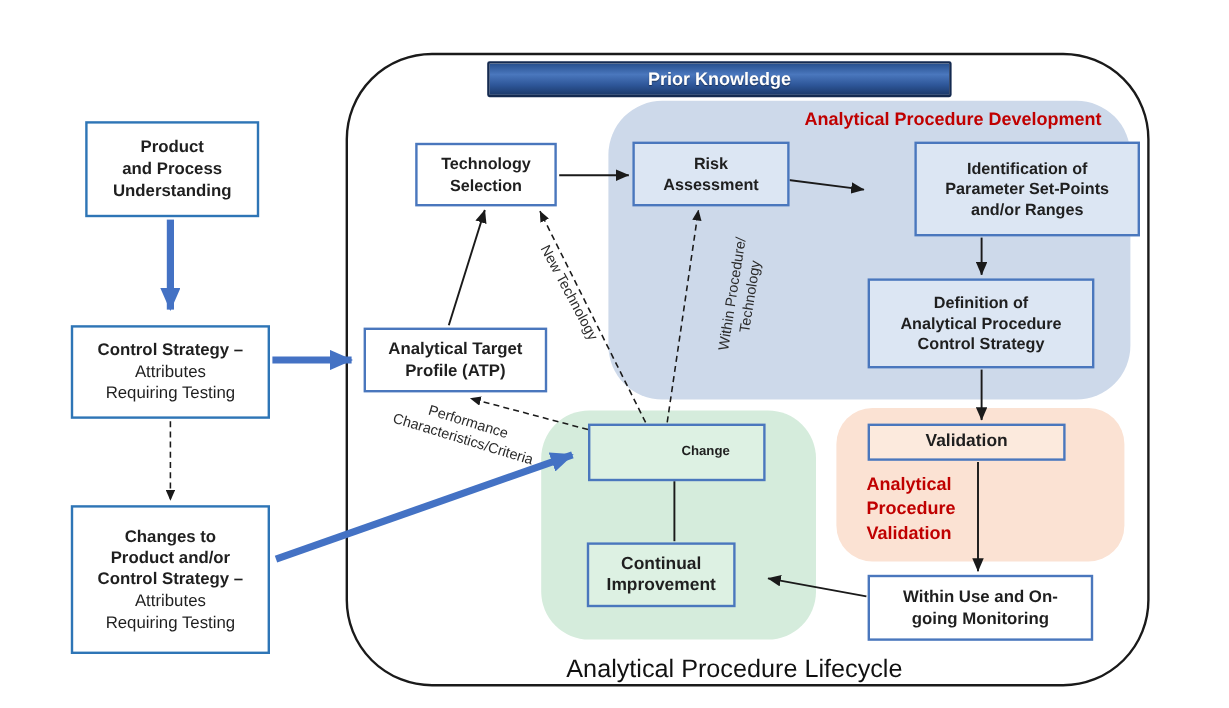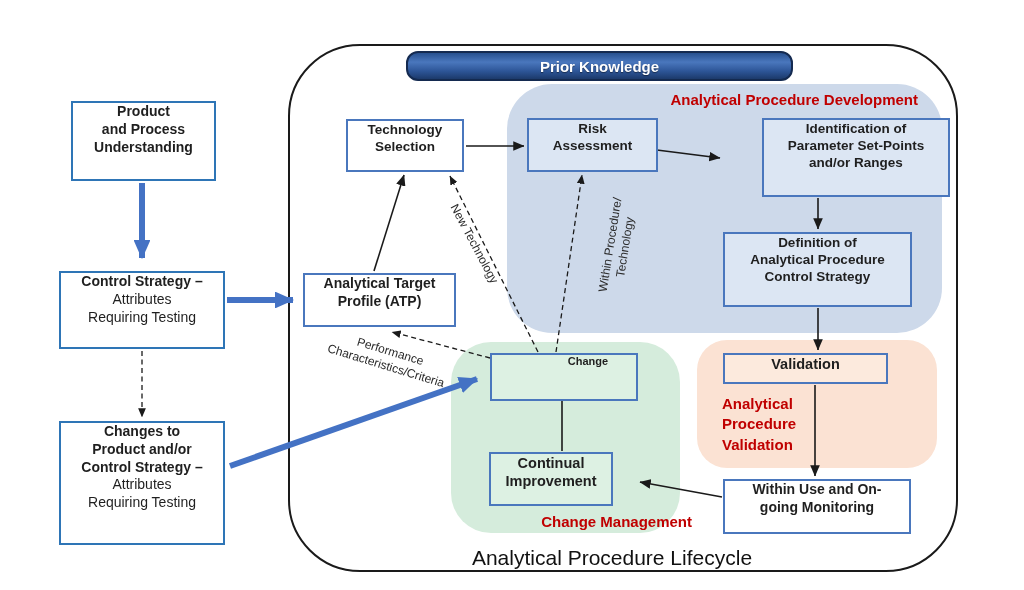--- a/index.html
+++ b/index.html
@@ -15,29 +15,29 @@
   }
   
   .region { position:absolute; box-sizing:border-box; }
   .region-dev  { left:507px; top:84px;  width:435px; height:249px; background:#cdd9ea; border-radius:45px; }
   .region-cm   { left:451px; top:342px; width:229px; height:191px; background:#d5ecdc; border-radius:40px; }
   .region-apv  { left:697px; top:340px; width:240px; height:128px; background:#fbe2d3; border-radius:30px; }
   
   .banner {
     position:absolute; left:406px; top:51px; width:387px; height:30px;
     background:linear-gradient(180deg,#27508f 0%,#4a77bd 35%,#2d5597 70%,#1c3a6b 100%);
-    border:2px solid #142a50; border-radius:12px; box-sizing:border-box;
+    border:2px solid #142a50; border-radius:2px; box-sizing:border-box;
     display:flex; align-items:center; justify-content:center;
     color:#ffffff; font-weight:bold; font-size:15px; text-shadow:0 1px 1px rgba(0,0,0,.45);
   }
   
   .box {
     position:absolute; box-sizing:border-box; background:#ffffff;
     border:2px solid #4a77bd; color:#1f1f1f;
-    display:flex; flex-direction:column; align-items:center; justify-content:flex-start;
+    display:flex; flex-direction:column; align-items:center; justify-content:center;
     text-align:center; font-size:13.5px; line-height:1.27; font-weight:bold;
   }
   .box.outer { border:2.5px solid #2e75b6; font-size:14px; }
   .fill-blue  { background:#dce6f3; }
   .fill-green { background:#ddf1e3; }
   .fill-peach { background:#fceadd; }
   .box .n { font-weight:normal; }
   
   .redlabel { position:absolute; color:#c00000; font-weight:bold; font-size:15px; line-height:1.35; }
   .center { text-align:right; }
@@ -68,21 +68,20 @@
 
   <div class="region region-dev"></div>
   <div class="region region-cm"></div>
   <div class="region region-apv"></div>
 
   <div class="banner">
     <span>Prior Knowledge</span>
   </div>
 
   <div class="redlabel center" style="left:618px; top:90px; width:300px;">Analytical Procedure Development</div>
-  <div class="redlabel center" style="left:452px; top:512px; width:240px;">Change Management</div>
   <div class="redlabel" style="left:722px; top:394px; width:120px;">
     <div>Analytical</div>
     <div>Procedure</div>
     <div>Validation</div>
   </div>
 
   <svg class="arrows">
     <defs>
       <marker id="mBlack" markerWidth="7" markerHeight="6" refX="6.7" refY="3" orient="auto">
         <path d="M0,0 L7,3 L0,6 Z" fill="#1a1a1a"></path>

